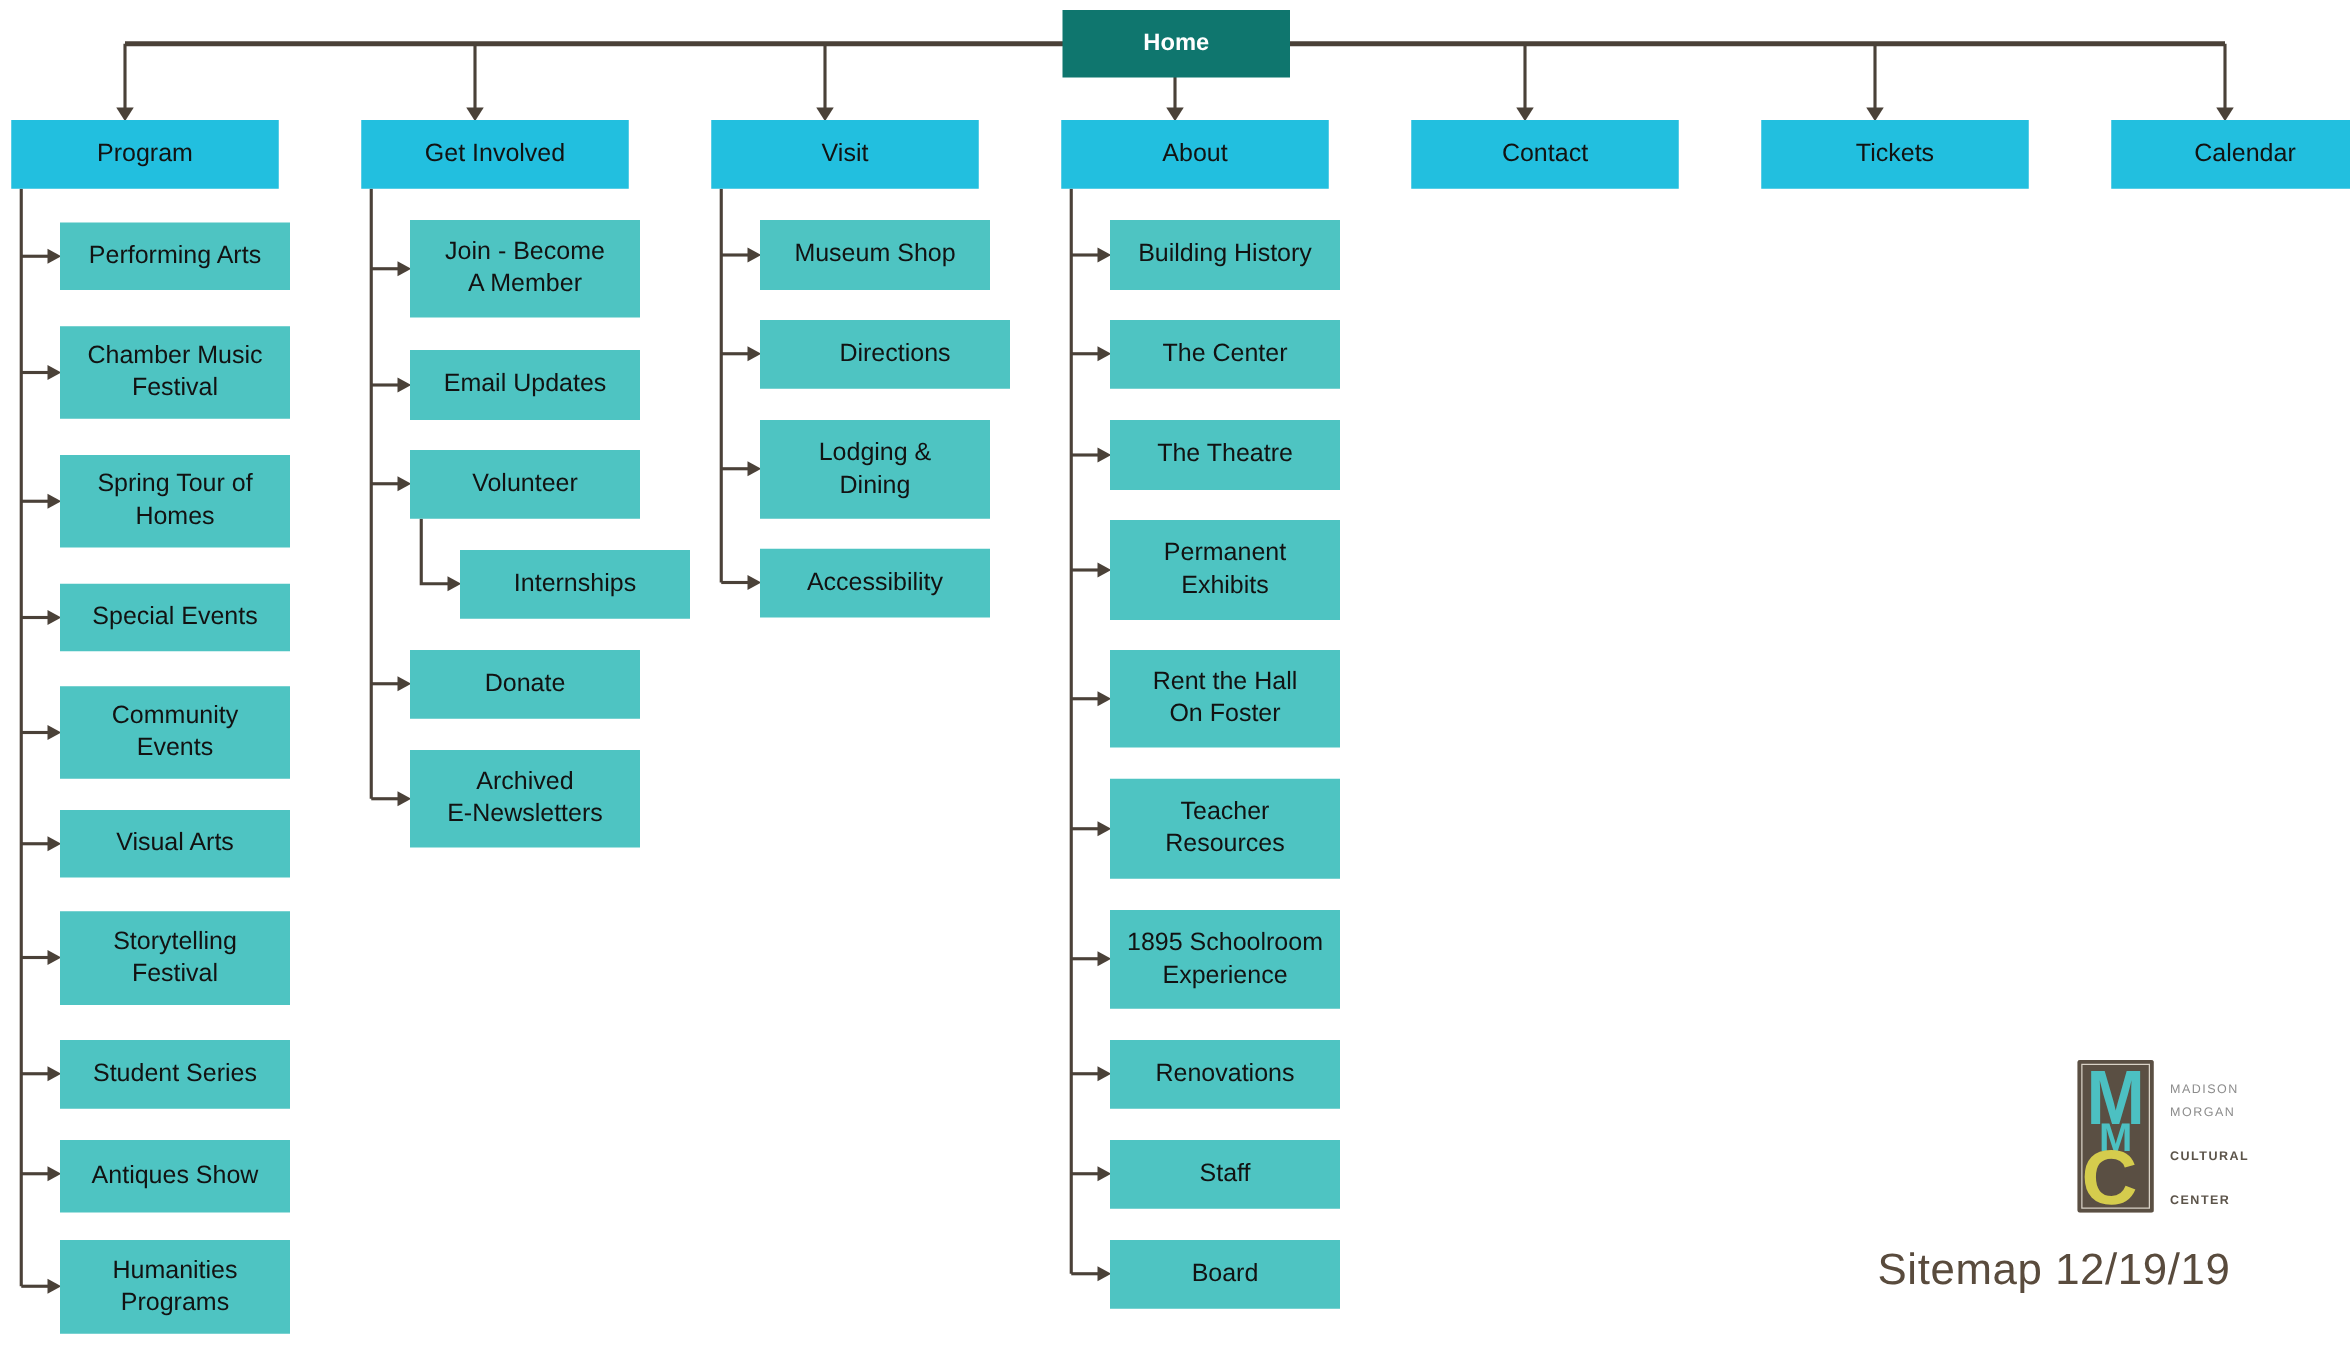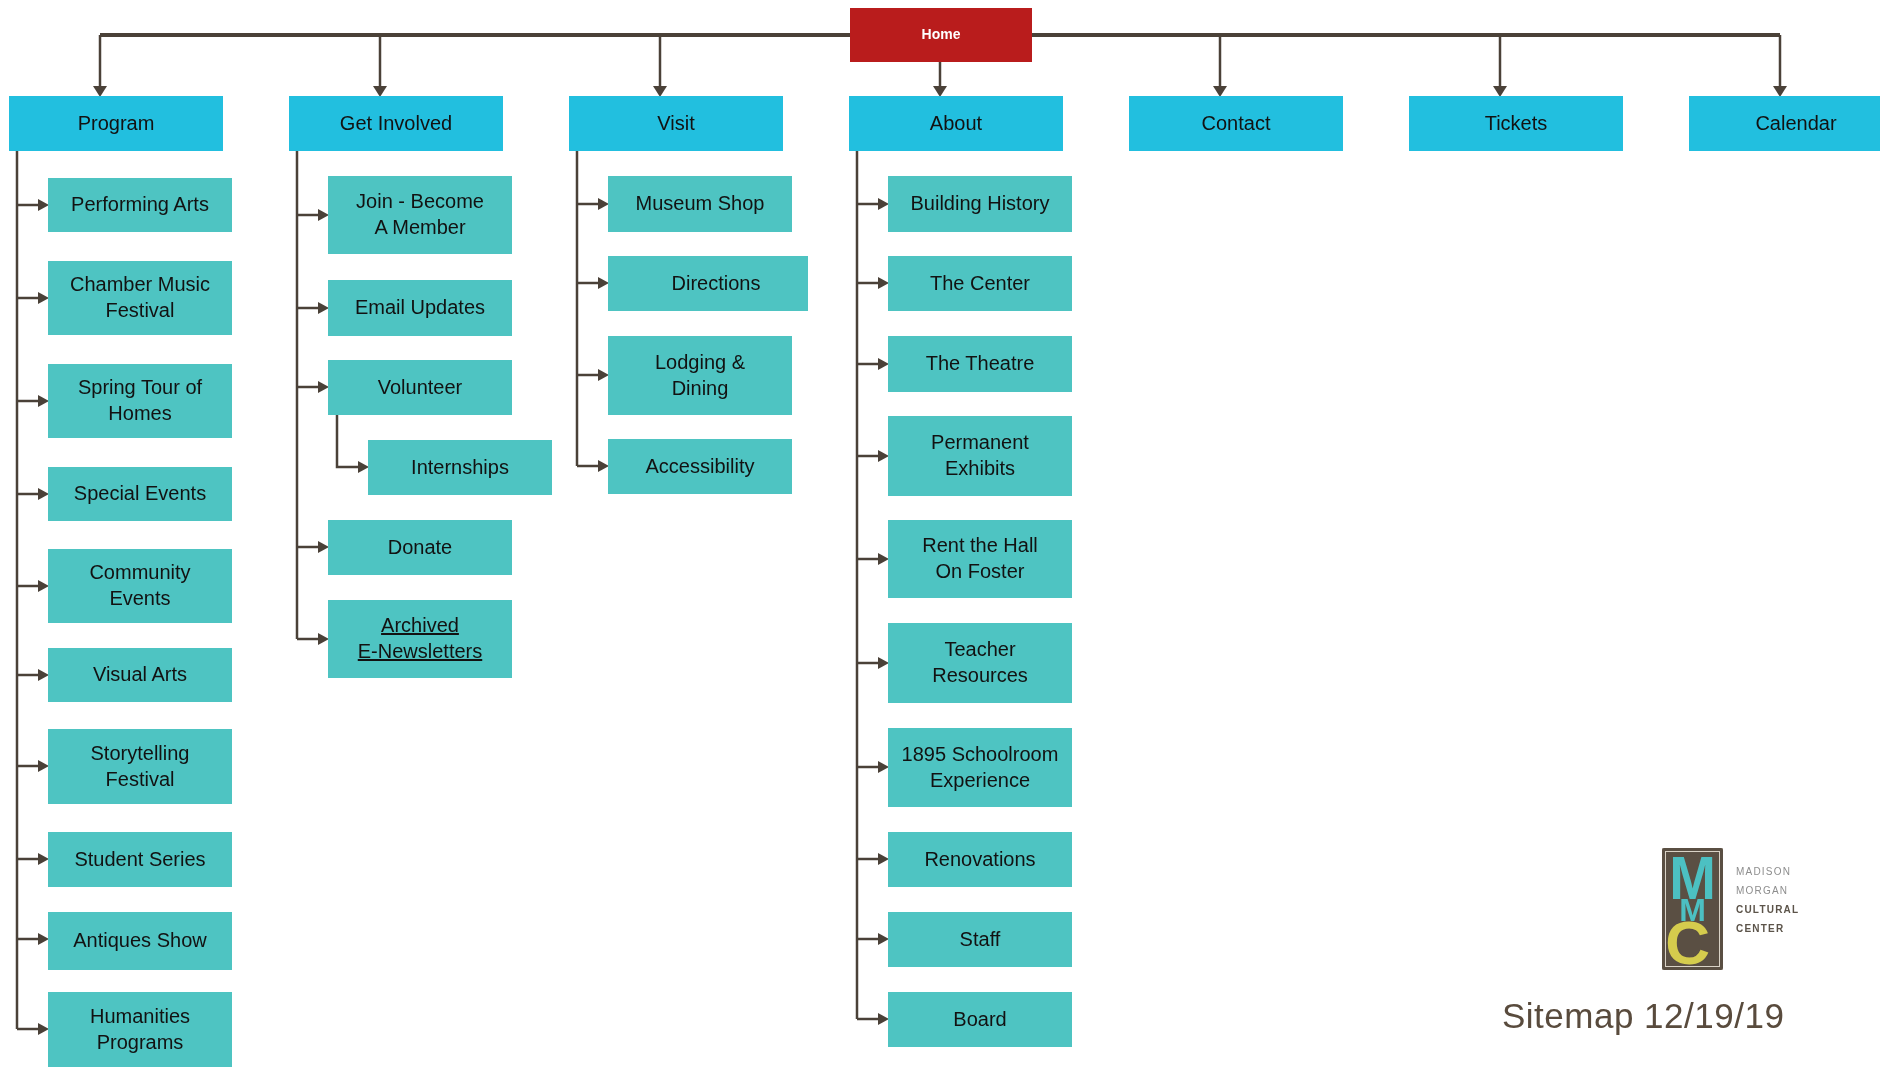--- a/index.html
+++ b/index.html
@@ -10,33 +10,33 @@
   #wires{position:absolute;left:0;top:0;width:1880px;height:1080px;}
   #wires line, #wires polyline{stroke:#4a4138;stroke-width:2.5;fill:none;}
   #wires line.trunk{stroke-width:4;}
   #wires polygon{fill:#4a4138;stroke:none;}
   .box{
     position:absolute;display:flex;align-items:center;justify-content:center;
     text-align:center;white-space:pre-line;color:#121212;line-height:1.28;
   }
   .top{width:214px;height:55px;background:#22bfdf;font-size:20px;}
   .sub{width:184px;background:#4ec4c2;font-size:20px;}
-  .home{width:182px;height:54px;background:#b91c1c;color:#ffffff;font-weight:bold;font-size:14px;}
+  .home{width:182px;height:54px;background:#0f766e;color:#ffffff;font-weight:bold;font-size:19px;}
   
   .logo-emblem{
     position:absolute;left:1662px;top:848px;width:61px;height:122px;background:#5a4f43;border-radius:2px;
     box-shadow:inset 0 0 0 3px #5a4f43, inset 0 0 0 4px #d9d2c6;
   }
   .logo-emblem span{position:absolute;line-height:1;font-weight:bold;}
   .logo-m1{top:2px;left:50%;transform:translateX(-50%) scaleY(1.1);font-size:56px;color:#4cc0c2;}
   .logo-m2{top:46px;left:50%;transform:translateX(-50%);font-size:32px;color:#4cc0c2;}
   .logo-c1{bottom:-4px;left:42%;transform:translateX(-50%);font-size:62px;color:#d5cc4d;}
   .logo-text{position:absolute;left:1736px;top:862px;}
   .logo-line{font-size:10px;letter-spacing:1.2px;line-height:19px;color:#8d8d8d;font-weight:500;}
-  .logo-line.strong{color:#5c544a;font-weight:bold;}
+  .logo-line.strong{color:#5c544a;font-weight:bold;margin-top:16px;}
   .caption{
     position:absolute;left:1502px;top:996px;width:360px;
     font-size:35px;color:#594b3d;letter-spacing:0.5px;
   }
 </style>
 </head>
 <body>
 
 <div id="stage">
 
@@ -154,21 +154,21 @@
   <div class="box sub" style="left:48px;top:912px;height:58px;">Antiques Show</div>
   <div class="box sub" style="left:48px;top:992px;height:75px;">Humanities
 Programs</div>
 
   <div class="box sub" style="left:328px;top:176px;height:78px;">Join - Become
 A Member</div>
   <div class="box sub" style="left:328px;top:280px;height:56px;">Email Updates</div>
   <div class="box sub" style="left:328px;top:360px;height:55px;">Volunteer</div>
   <div class="box sub" style="left:368px;top:440px;height:55px;">Internships</div>
   <div class="box sub" style="left:328px;top:520px;height:55px;">Donate</div>
-  <div class="box sub" style="left:328px;top:600px;height:78px;text-decoration:underline;">Archived
+  <div class="box sub" style="left:328px;top:600px;height:78px;">Archived
 E-Newsletters</div>
 
   <div class="box sub" style="left:608px;top:176px;height:56px;">Museum Shop</div>
   <div class="box sub" style="left:608px;top:256px;height:55px;padding-left:16px;">Directions</div>
   <div class="box sub" style="left:608px;top:336px;height:79px;">Lodging &amp;
 Dining</div>
   <div class="box sub" style="left:608px;top:439px;height:55px;">Accessibility</div>
 
   <div class="box sub" style="left:888px;top:176px;height:56px;">Building History</div>
   <div class="box sub" style="left:888px;top:256px;height:55px;">The Center</div>

